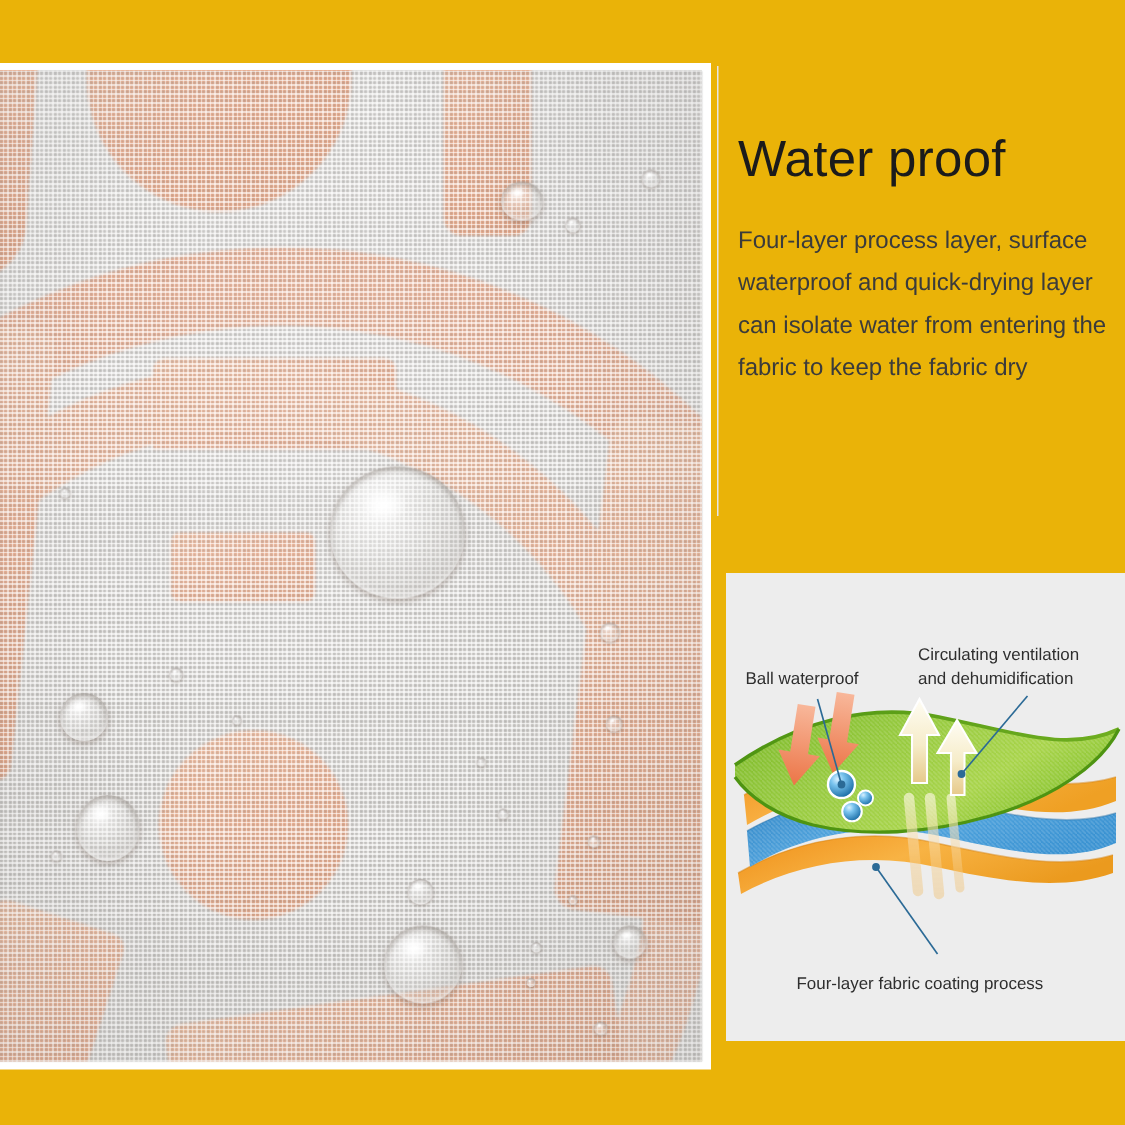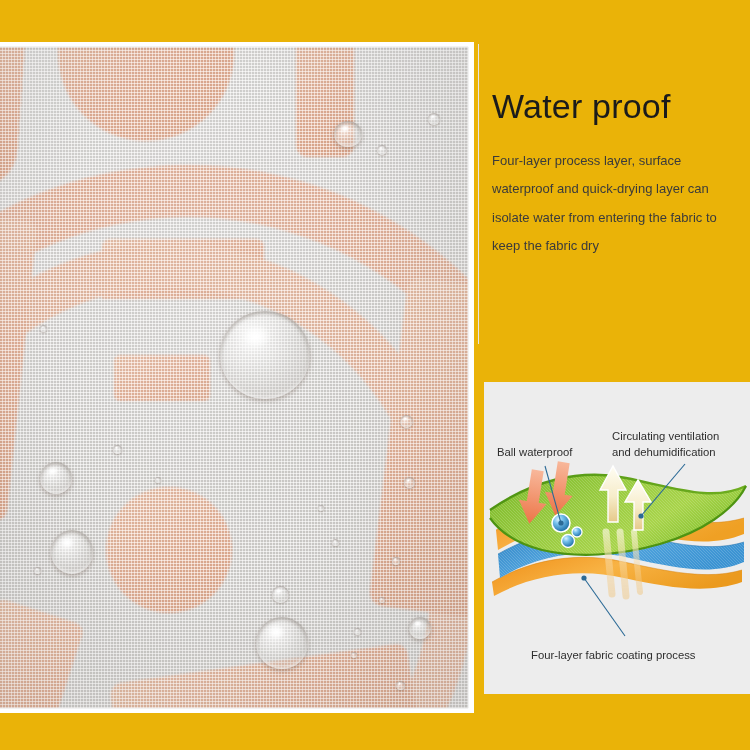--- a/index.html
+++ b/index.html
@@ -234,21 +234,21 @@
   #title {
     font-size: 34px;
     font-weight: 400;
     color: #1b1b1b;
     line-height: 1.2;
     margin: 0 0 20px 8px;
     letter-spacing: .2px;
     white-space: nowrap;
   }
   #body {
-    font-size: 13px;
+    font-size: 16px;
     line-height: 28.4px;
     color: #3b3b3b;
     margin: 0 0 0 8px;
     max-width: 258px;
   }
 
   
   #rule {
     position: absolute;
     left: 478px;

